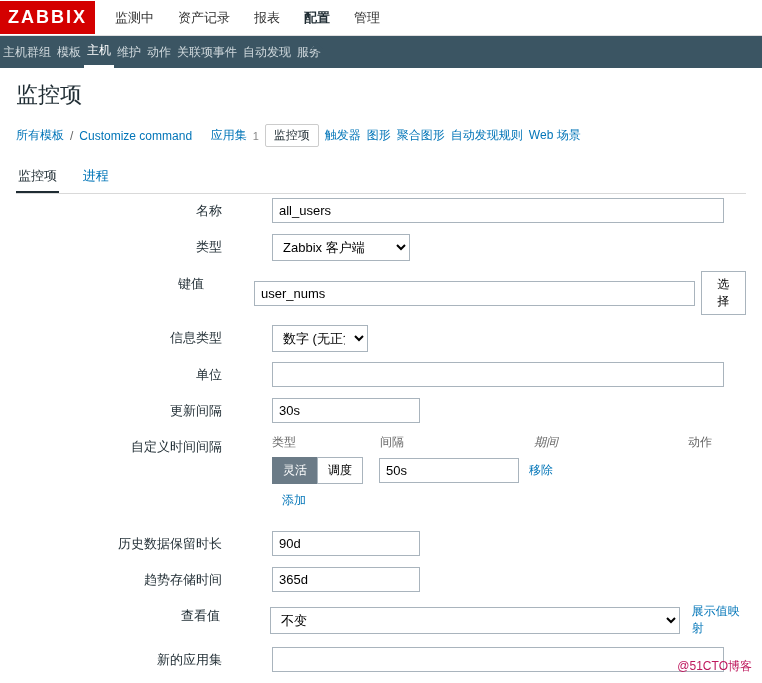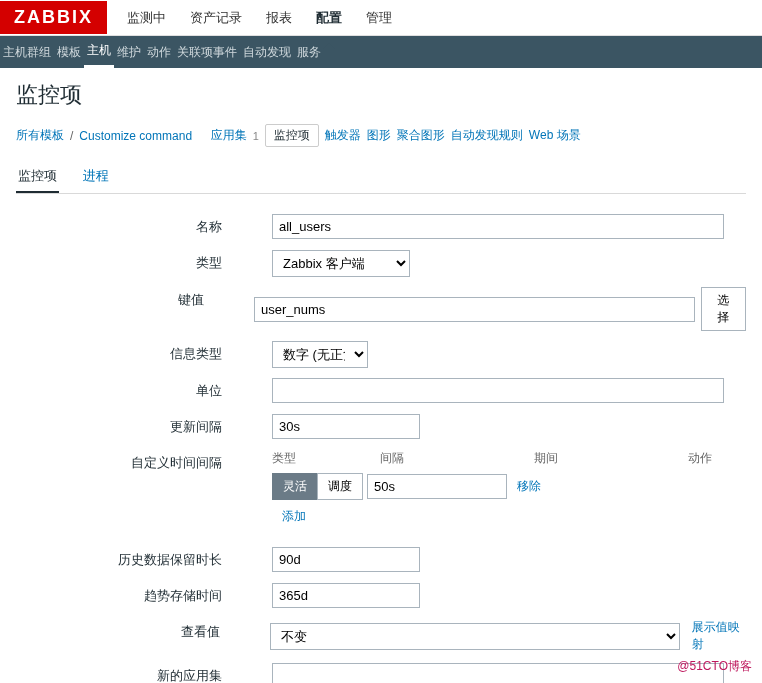--- a/index.html
+++ b/index.html
@@ -1,56 +1,56 @@
 <!DOCTYPE html>
 <html><head>
 <meta charset="utf-8">
 <style>
 * { box-sizing: border-box; margin: 0; padding: 0; }
 body { font-family: Arial, "Microsoft YaHei", sans-serif; font-size: 13px; background: #fff; color: #1f2c33; width: 762px; }
 .topnav { background: #fff; display: flex; align-items: center; border-bottom: 1px solid #e0e0e0; height: 36px; }
-.logo { background: #d40000; color: #fff; font-weight: bold; font-size: 18px; padding: 6px 14px; letter-spacing: 2px; margin-right: 8px; }
+.logo { background: #d40000; color: #fff; font-weight: bold; font-size: 18px; padding: 6px 8px; letter-spacing: 2px; margin-right: 8px; }
 .topnav .nav-item { padding: 12px 12px; color: #333; font-size: 13px; cursor: pointer; line-height: 36px; }
 .topnav .nav-item.active { color: #1f2c33; position: relative; font-weight: 700; }
 .topnav .nav-item.active::after { content: ""; position: absolute; bottom: -1px; left: 50%; margin-left: -6px; width: 0; height: 0; border-left: 6px solid transparent; border-right: 6px solid transparent; border-bottom: 6px solid #3b5563; }
 .subnav { background: #3b5563; display: flex; align-items: center; height: 32px; }
 .subnav .sub-item { color: #cfd8dc; padding: 0 3px; font-size: 12px; cursor: pointer; line-height: 32px; }
 .subnav .sub-item.active { color: #fff; border-bottom: 3px solid #fff; line-height: 29px; }
 .page { padding: 12px 16px 24px; }
 h1 { font-size: 22px; font-weight: 400; color: #1f2c33; margin-bottom: 14px; }
 .breadcrumb { font-size: 12px; margin-bottom: 14px; display: flex; flex-wrap: wrap; align-items: center; gap: 6px; }
 .breadcrumb a { color: #0275b8; text-decoration: none; cursor: pointer; }
 .breadcrumb .sep { color: #666; }
 .breadcrumb .muted { color: #888; font-size: 11px; }
 .breadcrumb .pill { border: 1px solid #ccc; padding: 2px 8px; border-radius: 2px; }
-.tabs { border-bottom: 1px solid #d9d9d9; margin-bottom: 20px; }
+.tabs { border-bottom: 1px solid #d9d9d9; margin-bottom: 4px; }
 .tabs .tab { display: inline-block; padding: 6px 2px; margin-right: 18px; font-size: 13px; color: #0275b8; cursor: pointer; }
 .tabs .tab.active { color: #1f2c33; border-bottom: 2px solid #1f2c33; }
 .form { }
 .row { display: flex; align-items: flex-start; margin-bottom: 10px; }
 .label { width: 216px; text-align: right; padding-right: 10px; color: #1f2c33; font-size: 13px; line-height: 26px; }
 .control { flex: 1; display: flex; align-items: center; gap: 6px; padding-left: 40px; }
 input[type=text], select { border: 1px solid #a9b4bd; padding: 4px 6px; font-size: 13px; font-family: inherit; background: #fff; }
 .wide { width: 452px; }
 .mid { width: 148px; }
 select.mid2 { width: 138px; }
 select.tiny { width: 92px; }
 .btn-sm { border: 1px solid #a9b4bd; background: #fff; padding: 4px 10px; font-size: 12px; cursor: pointer; }
 .interval-block { width: 452px; }
 .interval-header { display: flex; color: #666; font-size: 12px; margin-bottom: 6px; }
 .ih-type { width: 108px; }
 .ih-int { width: 154px; }
-.ih-period { width: 154px; }
+.ih-period { width: 154px; font-style: italic; }
 .ih-act { flex: 1; text-align: left; }
 .interval-row { display: flex; align-items: center; gap: 0; margin-bottom: 6px; }
 .seg { display: inline-flex; }
 .seg button { border: 1px solid #a9b4bd; background: #fff; padding: 4px 10px; font-size: 12px; cursor: pointer; }
 .seg button.on { background: #6b7b87; color: #fff; border-color: #6b7b87; }
 .seg button:first-child { border-right: none; }
-.interval-row input { width: 140px; margin-left: 4px; }
+.interval-row input { width: 140px; margin-left: 16px; }
 .remove-link, .add-link { color: #0275b8; font-size: 12px; cursor: pointer; text-decoration: none; margin-left: 10px; }
 .add-link { display: inline-block; margin-top: 2px; }
 .select-wide { width: 452px; }
 .map-link { color: #0275b8; font-size: 12px; cursor: pointer; margin-left: 6px; }
 .newapp { width: 452px; border: 2px solid #8fcf9e; padding: 4px 6px; }
 .listbox { width: 240px; height: 38px; border: 1px solid #a9b4bd; overflow: hidden; font-size: 12px; }
 .watermark { position: absolute; right: 10px; top: 658px; color: #be185d; font-size: 12px; }
 </style>
 </head>
 <body>

